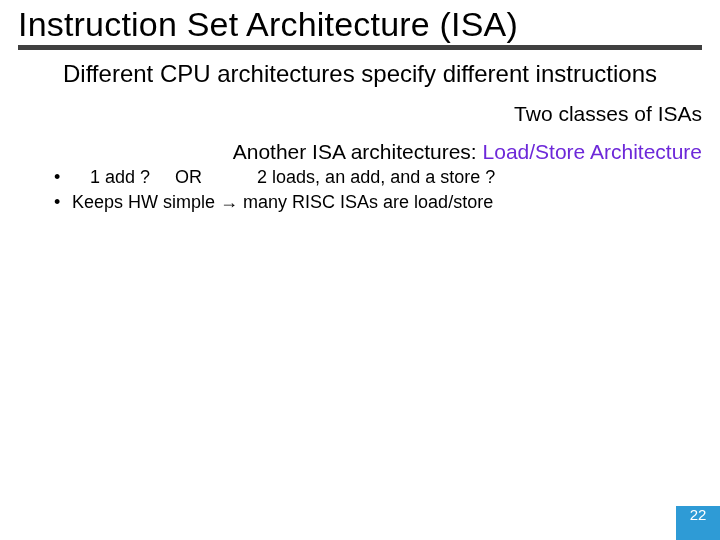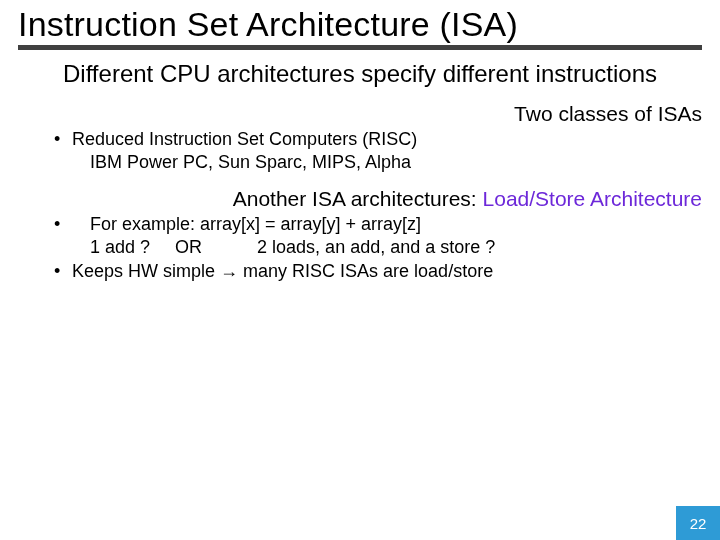--- a/index.html
+++ b/index.html
@@ -73,51 +73,45 @@
   .page-num {
     position: absolute;
     right: 0;
     bottom: 0;
     width: 44px;
     height: 34px;
     background: #2e9bd6;
     color: #ffffff;
     font-size: 15px;
     display: flex;
-    align-items: center;
     justify-content: center;
   }
 </style>
 </head>
 <body>
 
 <div class="slide">
 
   <div class="title-wrap">
     <div class="title">Instruction Set Architecture (ISA)</div>
   </div>
 
   <div class="subtitle">Different CPU architectures specify different instructions</div>
 
   <div class="section">Two classes of ISAs</div>
 
   <ul class="bullets">
-    <li>
-      <span>Reduced Instruction Set Computers (RISC)</span>
-      <span class="indent">IBM Power PC, Sun Sparc, MIPS, Alpha</span>
-    </li>
   </ul>
 
   <div class="section">
     <span>Another ISA architectures: </span><span class="accent">Load/Store Architecture</span>
   </div>
 
   <ul class="bullets">
     <li>
-      <span class="indent">For example: array[x] = array[y] + array[z]</span>
       <span class="indent spaced">1 add ?     OR           2 loads, an add, and a store ?</span>
     </li>
     <li>
       <span>Keeps HW simple → many RISC ISAs are load/store</span>
     </li>
   </ul>
 
 </div>
 
 <div class="page-num">

